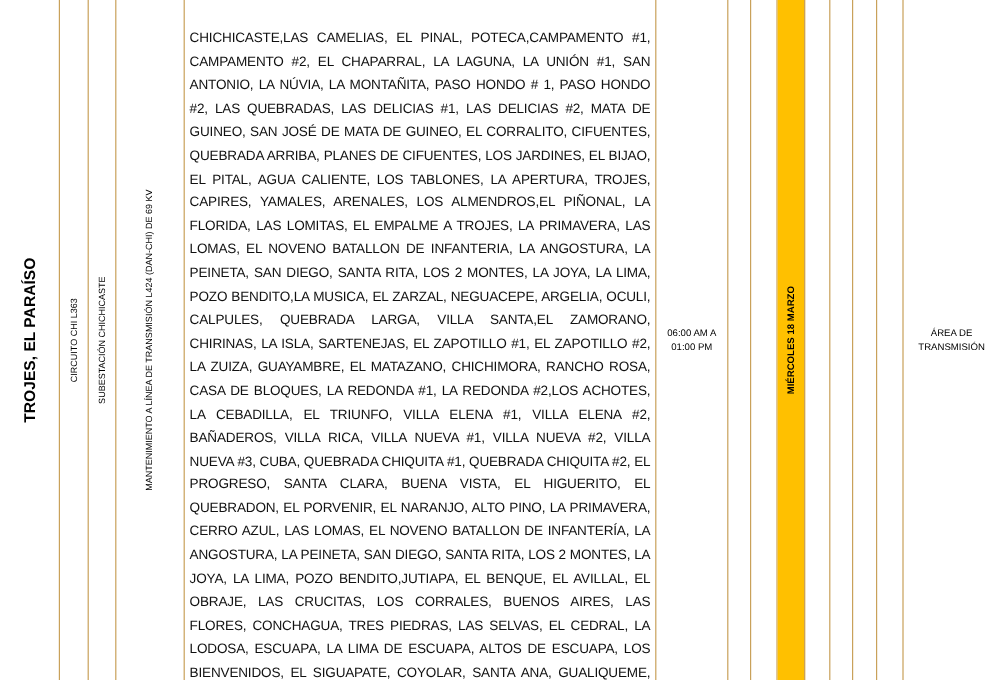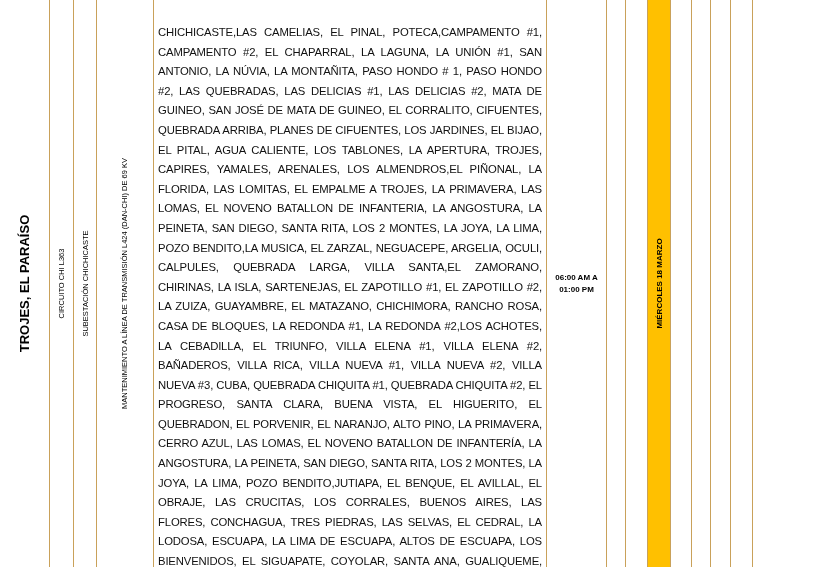--- a/index.html
+++ b/index.html
@@ -5,21 +5,21 @@
     html, body { margin: 0; padding: 0; background: #ffffff; }
     body { width: 833px; height: 567px; overflow: hidden; position: relative; font-family: "Liberation Sans", sans-serif; }
     .grid { position: absolute; left: 0; top: 0; width: 833px; height: 567px; }
     .col { position: absolute; top: 0; height: 567px; box-sizing: border-box; border-right: 1px solid #c9a15a; display: flex; align-items: center; justify-content: center; overflow: hidden; }
     .vtext { transform: rotate(-90deg); white-space: nowrap; color: #000; }
     .v-big { font-size: 13px; font-weight: bold; }
     .v-small { font-size: 7.5px; }
     .v-med { font-size: 8px; font-weight: bold; }
     .desc { font-family: "Liberation Sans Narrow", "Liberation Sans", sans-serif; font-size: 11.3px; line-height: 19.6px; text-align: justify; padding: 23px 4px 0 4px; align-items: flex-start; justify-content: flex-start; color: #111; letter-spacing: -0.15px; }
     .desc p { margin: 0; }
-    .time { font-size: 8px; font-weight: bold; text-align: center; line-height: 12px; }
+    .time { font-size: 8px; font-weight: normal; text-align: center; line-height: 12px; }
     .area { font-size: 8px; text-align: center; line-height: 12px; }
     .highlight { background: #ffc000; }
   </style>
 </head>
 <body>
 
 <div class="grid">
   <div class="col" style="left:0;width:50px;">
     <div class="vtext v-big">TROJES, EL PARAÍSO</div>
   </div>
@@ -43,13 +43,19 @@
   </div>
   <div class="col" style="left:607px;width:19px;"></div>
   <div class="col" style="left:626px;width:22px;"></div>
   <div class="col highlight" style="left:648px;width:23px;">
     <div class="vtext v-med">MIÉRCOLES 18 MARZO</div>
   </div>
   <div class="col" style="left:671px;width:21px;"></div>
   <div class="col" style="left:692px;width:19px;"></div>
   <div class="col" style="left:711px;width:20px;"></div>
   <div class="col" style="left:731px;width:22px;"></div>
+  <div class="col" style="left:753px;width:80px;border-right:none;">
+    <div class="area">
+      <div>ÁREA DE</div>
+      <div>TRANSMISIÓN</div>
+    </div>
+  </div>
 </div>
 
 </body></html>

